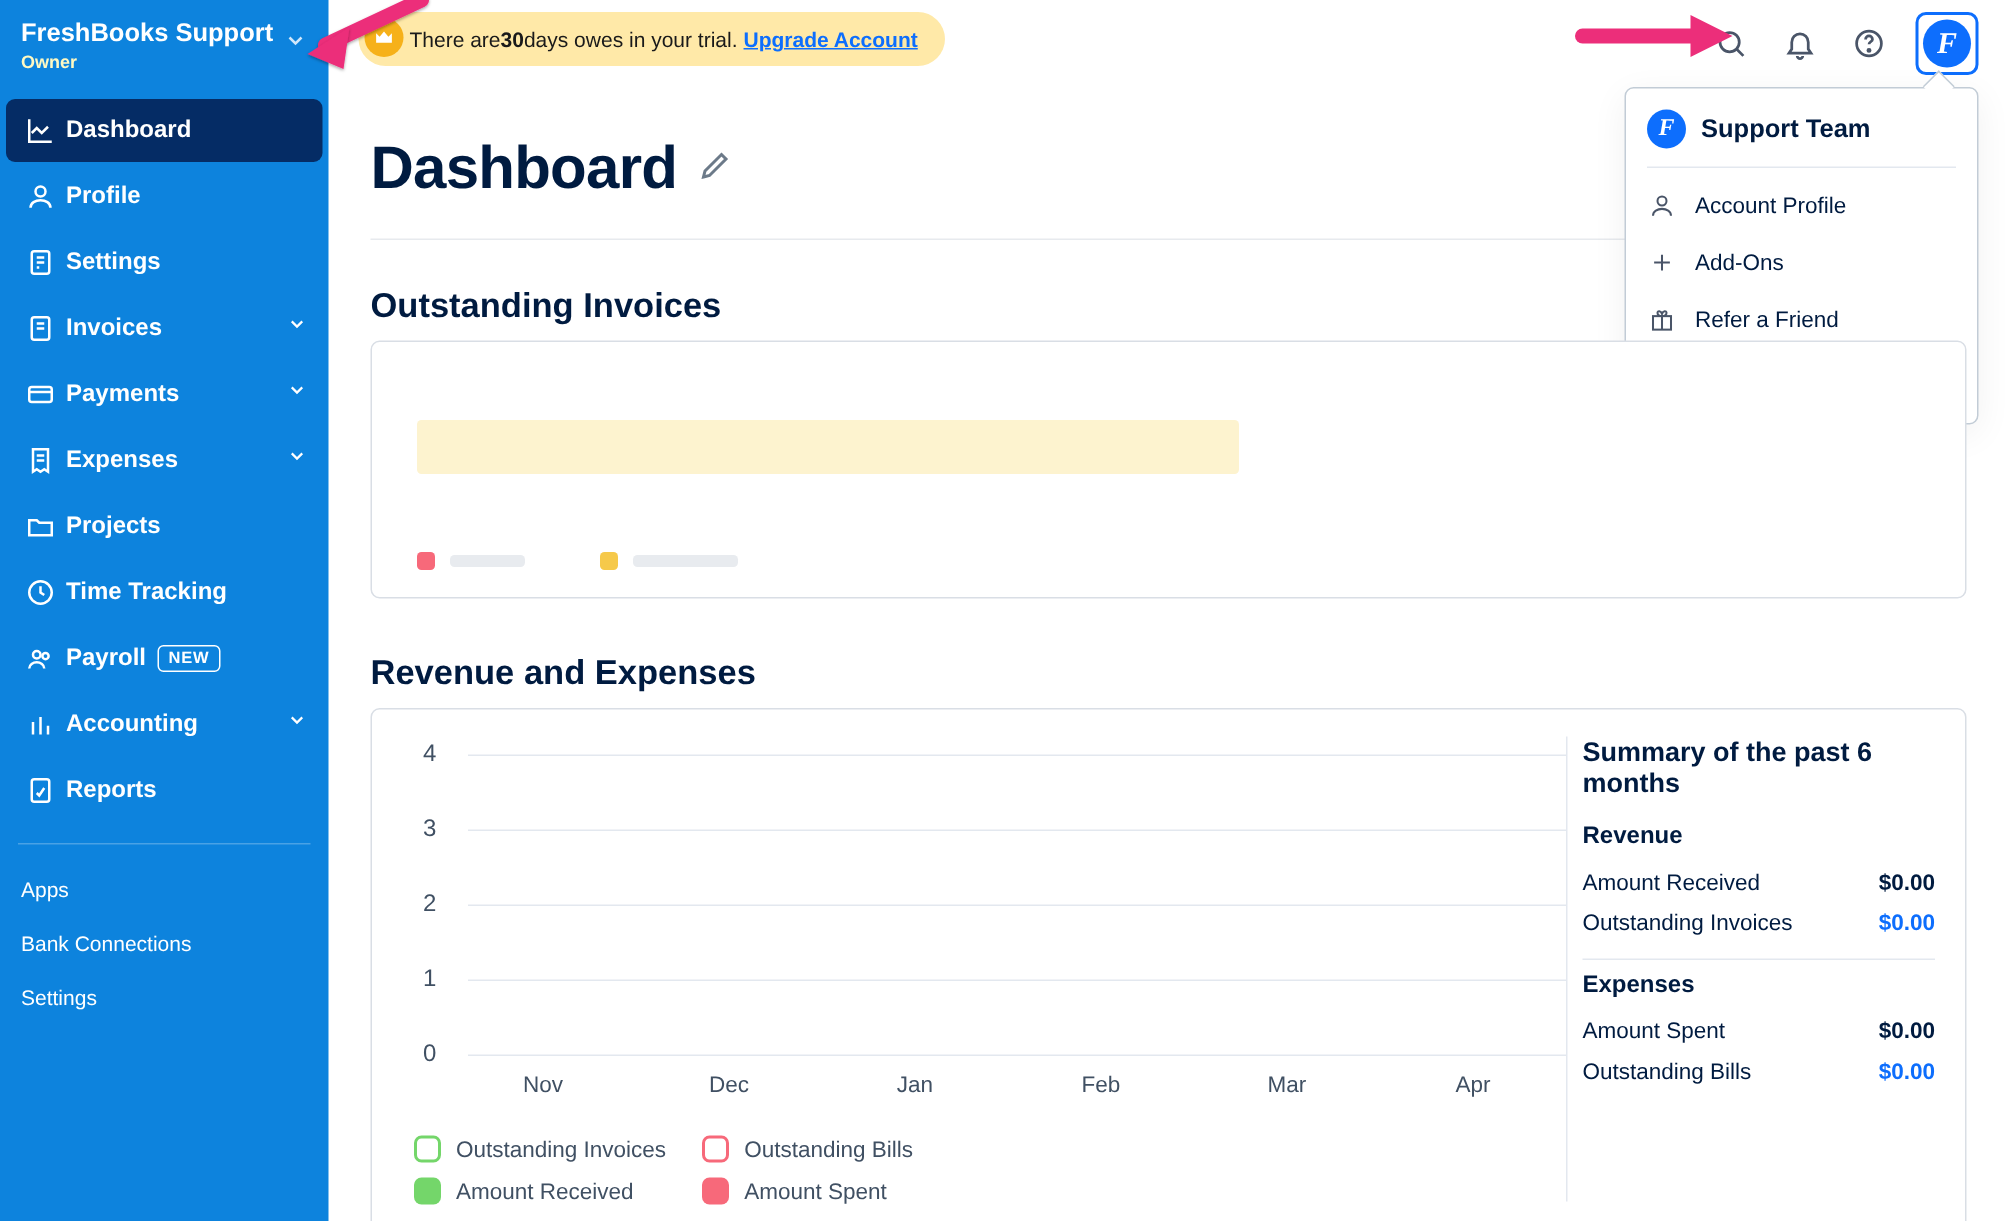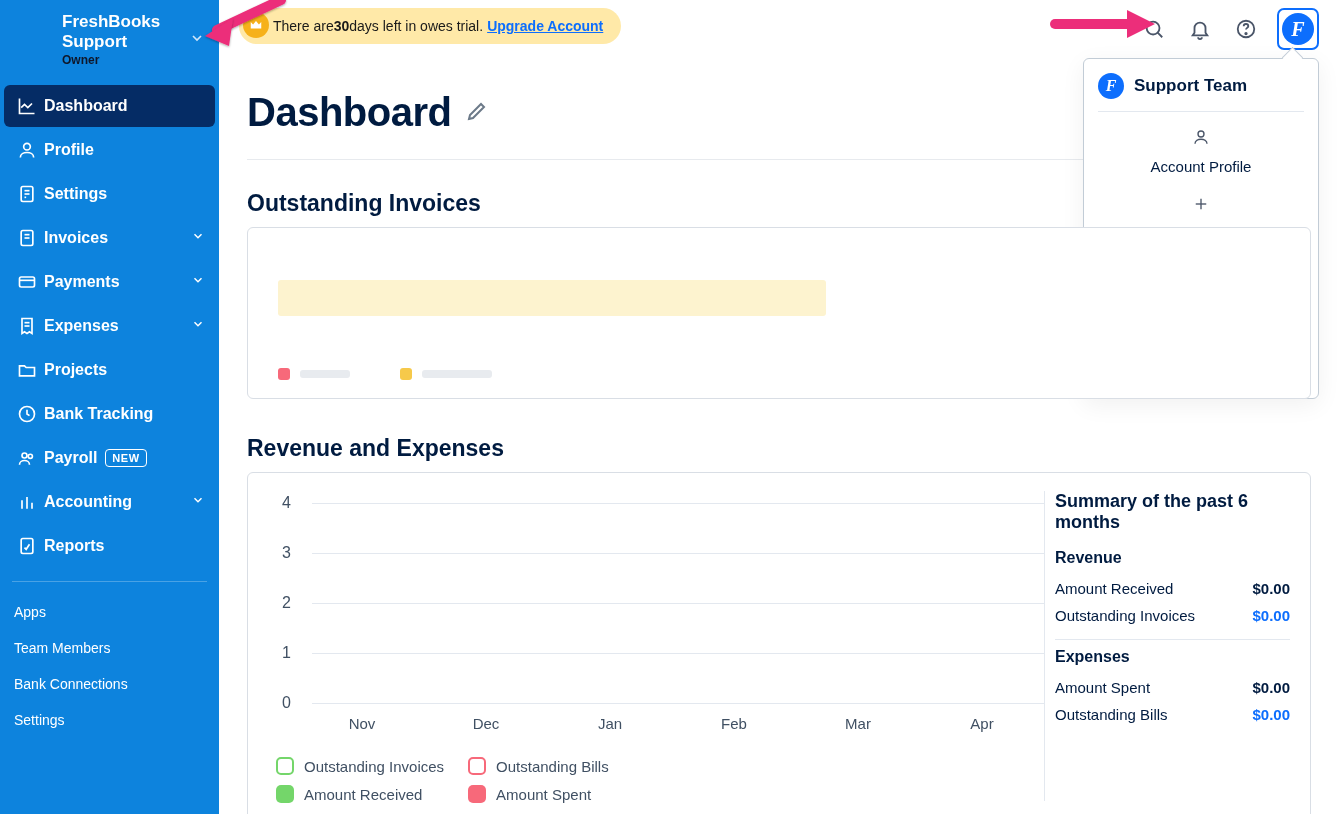--- a/index.html
+++ b/index.html
@@ -20,31 +20,30 @@
     height: 814px;
     background: #0d83dd;
     color: #fff;
     padding-top: 0;
   }
   .sidebar-header {
     display: flex;
     align-items: center;
     justify-content: space-between;
     padding: 12px 14px 14px 14px;
-    margin-left: 48px;
   }
   .sidebar-header .title {
     font-weight: 700;
     font-size: 17px;
     line-height: 1.15;
   }
   .sidebar-header .sub {
     font-size: 12px;
     font-weight: 600;
-    color: #0f172a;
+    color: #fef9c3;
     margin-top: 2px;
   }
   .sidebar-header .chev {
     color: #cfe6fa;
   }
   .nav {
     list-style: none;
     padding: 4px 4px 8px 4px;
   }
   .nav-item {
@@ -206,21 +205,20 @@
     width: 26px; height: 26px; font-size: 16px;
   }
   .dropdown .dd-item {
     display: flex;
     align-items: center;
     gap: 12px;
     padding: 10px 0;
     font-size: 15px;
     cursor: pointer;
     color: #001b40;
-    flex-direction: column;
   }
   .dropdown .dd-item .ico {
     width: 20px;
     display: inline-flex;
     justify-content: center;
     color: #4a5568;
   }
   
   .title-row {
     display: flex;
@@ -487,21 +485,21 @@
       </span>
       <span>Projects</span>
     </li>
     <li class="nav-item">
       <span class="icon">
         <svg width="20" height="20" viewBox="0 0 24 24" fill="none" stroke="white" stroke-width="2">
             <circle cx="12" cy="12" r="9"></circle>
             <polyline points="12 7 12 12 15 14"></polyline>
           </svg>
       </span>
-      <span>Bank Tracking</span>
+      <span>Time Tracking</span>
     </li>
     <li class="nav-item">
       <span class="icon">
         <svg width="20" height="20" viewBox="0 0 24 24" fill="none" stroke="white" stroke-width="2">
             <circle cx="9" cy="9" r="3"></circle>
             <circle cx="16" cy="10" r="2.5"></circle>
             <path d="M3 20c0-3 3-5 6-5s6 2 6 5"></path>
           </svg>
       </span>
       <span>Payroll</span>
@@ -529,38 +527,37 @@
           </svg>
       </span>
       <span>Reports</span>
     </li>
   </ul>
 
   <div class="divider"></div>
 
   <ul class="secondary-nav">
     <li>Apps</li>
-    <li>Team Members</li>
     <li>Bank Connections</li>
     <li>Settings</li>
   </ul>
 </aside>
 
 <main class="main">
 
   
   <div class="trial-bar">
     <span class="crown">
       <svg width="14" height="14" viewBox="0 0 24 24">
           <path d="M3 7l4 4 5-6 5 6 4-4v11H3z"></path>
         </svg>
     </span>
     <span>There are </span>
     <span class="bold">30</span>
-    <span> days left in owes trial.</span>
+    <span> days owes in your trial.</span>
     <a href="#">Upgrade Account</a>
   </div>
 
   
   <div class="top-icons">
     <span class="iconbtn">
       <svg width="22" height="22" viewBox="0 0 24 24" fill="none" stroke="currentColor" stroke-width="2">
           <circle cx="11" cy="11" r="7"></circle>
           <line x1="21" y1="21" x2="16" y2="16"></line>
         </svg>

